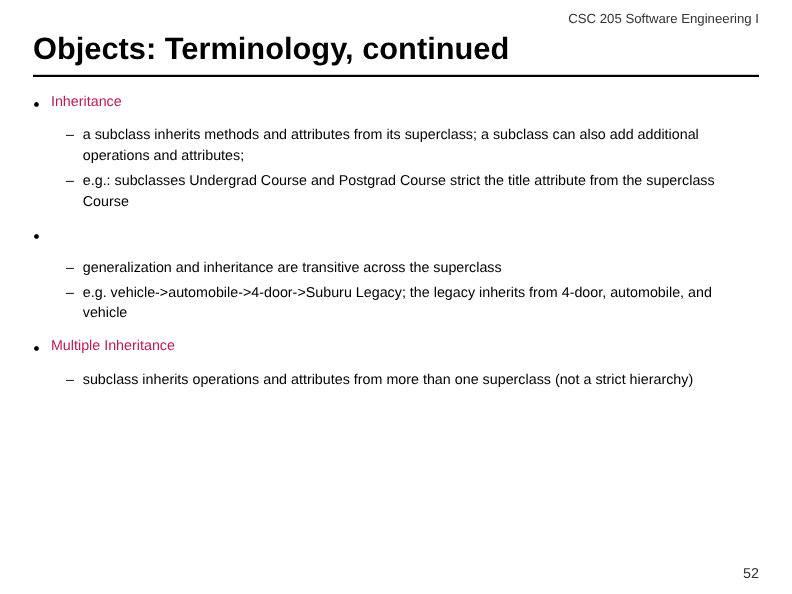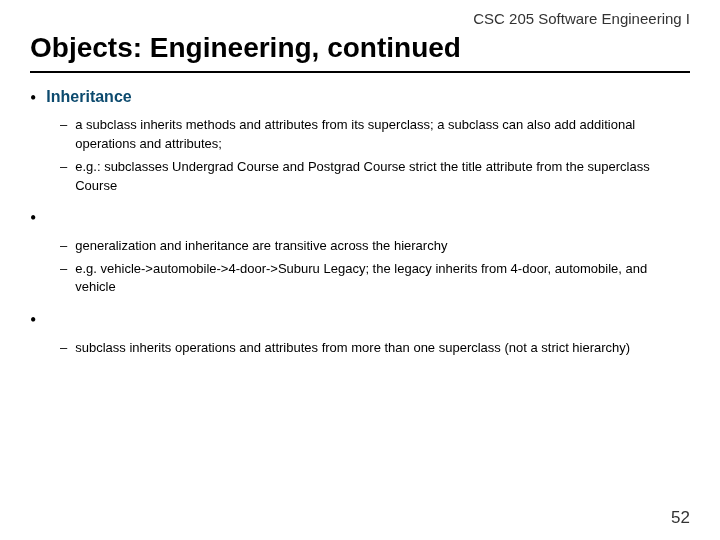--- a/index.html
+++ b/index.html
@@ -24,21 +24,21 @@
       position: relative;
     }
 
     .header-line {
       display: flex;
       justify-content: flex-end;
       margin-bottom: 4px;
     }
 
     .course-label {
-      font-size: 15px;
+      font-size: 12px;
       color: #333;
       font-family: Arial, sans-serif;
     }
 
     .page-title {
       font-size: 28px;
       font-weight: bold;
       color: #000;
       margin-bottom: 6px;
       font-family: Arial, sans-serif;
@@ -62,24 +62,24 @@
     }
 
     .bullet-dot {
       font-size: 18px;
       margin-right: 10px;
       line-height: 1.3;
       color: #000;
     }
 
     .bullet-title {
-      font-size: 16px;
-      color: #0c4a6e;
+      font-size: 13px;
+      color: #be185d;
       font-family: Arial, sans-serif;
-      font-weight: bold;
+      font-weight: normal;
       line-height: 1.3;
     }
 
     .sub-bullets {
       margin-left: 30px;
       margin-bottom: 4px;
     }
 
     .sub-bullet {
       display: flex;
@@ -98,35 +98,35 @@
     }
 
     .sub-text {
       flex: 1;
     }
 
     .page-number {
       position: absolute;
       bottom: 12px;
       right: 30px;
-      font-size: 17px;
+      font-size: 13px;
       color: #333;
       font-family: Arial, sans-serif;
     }
   </style>
 </head>
 <body>
 
 <div class="page-container">
 
   <div class="header-line">
     <span class="course-label">CSC 205 Software Engineering I</span>
   </div>
 
-  <div class="page-title">Objects: Engineering, continued</div>
+  <div class="page-title">Objects: Terminology, continued</div>
 
   <hr class="divider">
 
   <div class="bullet-section">
     <div class="bullet-main">
       <span class="bullet-dot">•</span>
       <span class="bullet-title">Inheritance</span>
     </div>
     <div class="sub-bullets">
       <div class="sub-bullet">
@@ -140,32 +140,33 @@
     </div>
   </div>
 
   <div class="bullet-section">
     <div class="bullet-main">
       <span class="bullet-dot">•</span>
     </div>
     <div class="sub-bullets">
       <div class="sub-bullet">
         <span class="sub-dash">–</span>
-        <span class="sub-text">generalization and inheritance are transitive across the hierarchy</span>
+        <span class="sub-text">generalization and inheritance are transitive across the superclass</span>
       </div>
       <div class="sub-bullet">
         <span class="sub-dash">–</span>
         <span class="sub-text">e.g. vehicle-&gt;automobile-&gt;4-door-&gt;Suburu Legacy; the legacy inherits from 4-door, automobile, and vehicle</span>
       </div>
     </div>
   </div>
 
   <div class="bullet-section">
     <div class="bullet-main">
       <span class="bullet-dot">•</span>
+      <span class="bullet-title">Multiple Inheritance</span>
     </div>
     <div class="sub-bullets">
       <div class="sub-bullet">
         <span class="sub-dash">–</span>
         <span class="sub-text">subclass inherits operations and attributes from more than one superclass (not a strict hierarchy)</span>
       </div>
     </div>
   </div>
 
   <div class="page-number">52</div>

